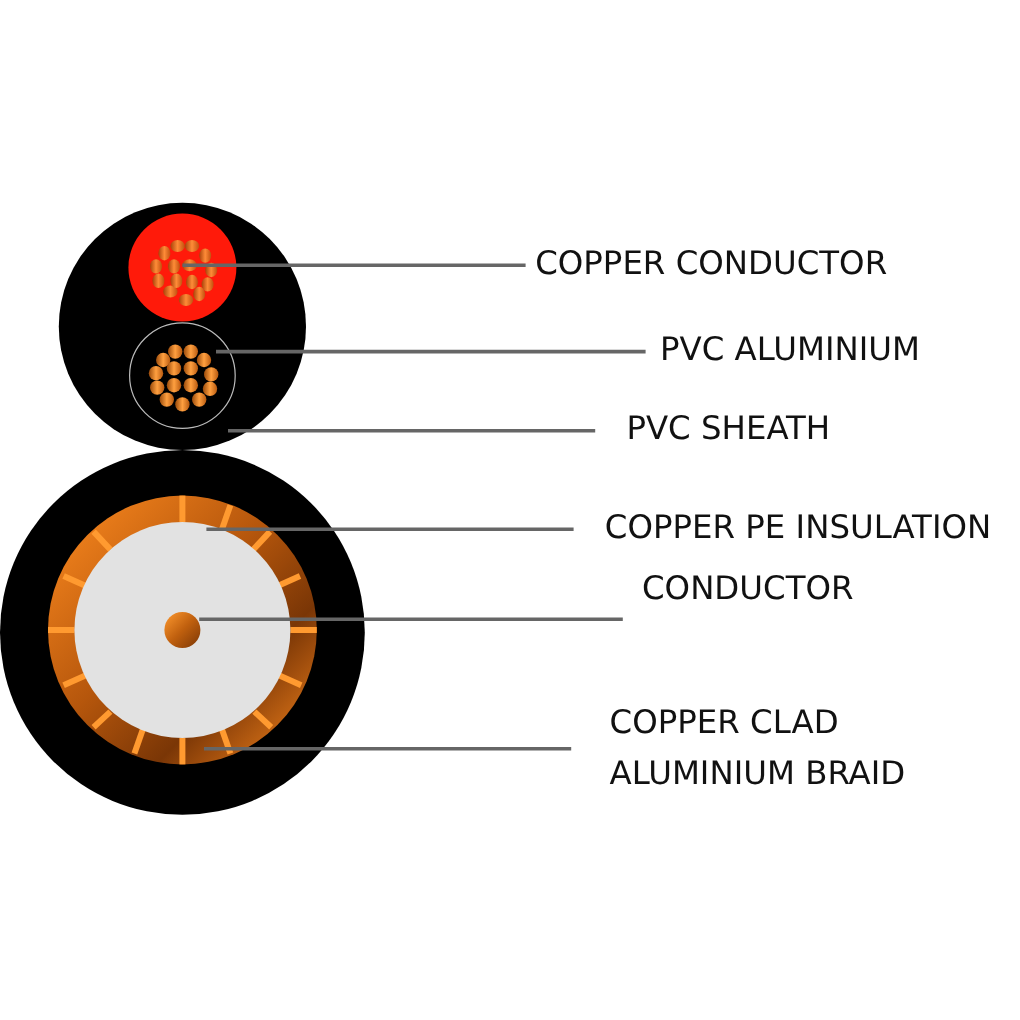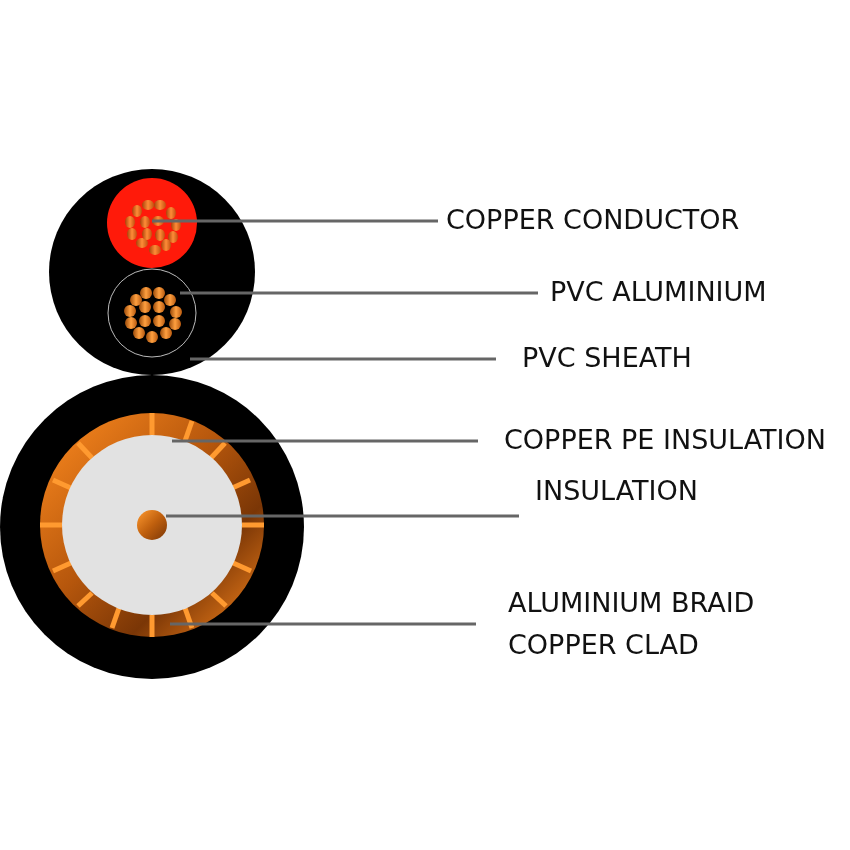--- a/index.html
+++ b/index.html
@@ -110,18 +110,18 @@
 <div class="label" style="left:550px; top:271px;">
   <span>PVC ALUMINIUM</span>
 </div>
 <div class="label" style="left:522px; top:337px;">
   <span>PVC SHEATH</span>
 </div>
 <div class="label" style="left:504px; top:419px;">
   <span>COPPER PE INSULATION</span>
 </div>
 <div class="label" style="left:535px; top:470px;">
-  <div>INSULATION</div>
+  <div>CONDUCTOR</div>
 </div>
 <div class="label" style="left:508px; top:582px;">
+  <div>COPPER CLAD</div>
   <div>ALUMINIUM BRAID</div>
-  <div>COPPER CLAD</div>
 </div>
 
 </body></html>

